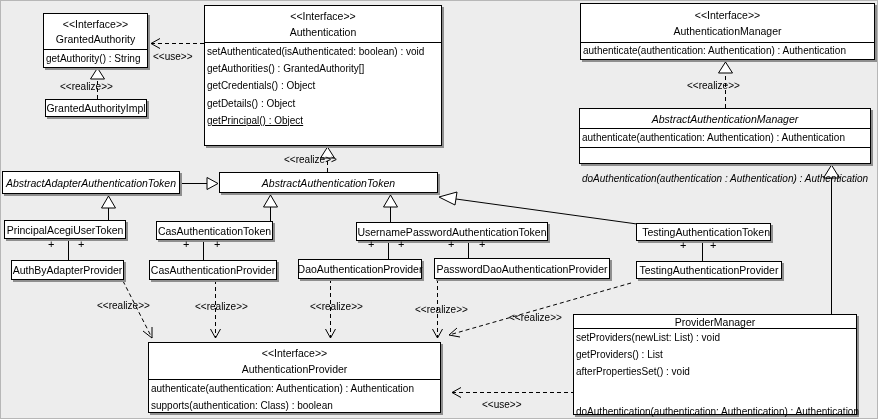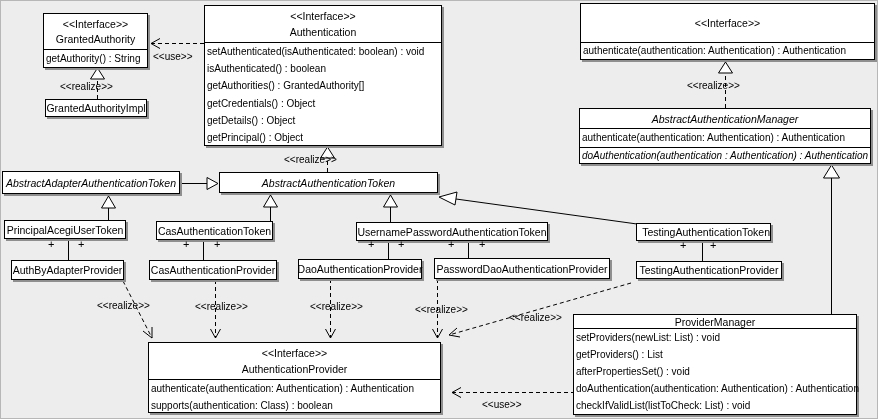--- a/index.html
+++ b/index.html
@@ -11,21 +11,21 @@
   svg.wires{position:absolute;left:0;top:0;z-index:0;}
   .cls{
     position:absolute;background:#fff;border:1px solid #000;
     box-shadow:2px 2px 0 #8f8f8f;z-index:1;box-sizing:border-box;
     font-size:10.5px;line-height:12px;
   }
   .cls.center{display:flex;align-items:center;justify-content:center;white-space:nowrap;}
   .hdr{border-bottom:1px solid #000;text-align:center;display:flex;flex-direction:column;justify-content:space-evenly;}
   .abstract{font-style:italic;}
   .mrow{display:flex;align-items:center;padding-left:2px;white-space:nowrap;overflow:hidden;font-size:10px;}
-  .mrow.bleed{overflow:visible;}
+  .mrow.bleed{overflow:visible;margin-top:23px;}
   .titlerow{text-align:center;border-bottom:1px solid #000;display:flex;align-items:center;justify-content:center;white-space:nowrap;}
   .edge-label{position:absolute;z-index:2;font-size:10px;white-space:nowrap;}
   .plus{position:absolute;z-index:2;font-size:11px;line-height:11px;}
 </style>
 </head>
 <body>
 
 <div class="canvas">
 
   <svg class="wires" width="878" height="419">
@@ -136,30 +136,30 @@
   <div class="cls center" style="left:45px;top:99px;width:102px;height:18px;">
     <span>GrantedAuthorityImpl</span>
   </div>
 
   <div class="cls" style="left:204px;top:5px;width:238px;height:141px;">
     <div class="hdr" style="height:36px;">
       <div>&lt;&lt;Interface&gt;&gt;</div>
       <div>Authentication</div>
     </div>
     <div class="mrow" style="height:17.3px;">setAuthenticated(isAuthenticated: boolean) : void</div>
-    <div class="mrow" style="height:17.3px;">isAuthenticated() : boolean</div>
     <div class="mrow" style="height:17.3px;">getAuthorities() : GrantedAuthority[]</div>
     <div class="mrow" style="height:17.3px;">getCredentials() : Object</div>
     <div class="mrow" style="height:17.3px;">getDetails() : Object</div>
-    <div class="mrow" style="height:17.3px;">getPrincipal() : Object</div>
+    <div class="mrow" style="height:17.3px;text-decoration:underline;">getPrincipal() : Object</div>
   </div>
 
   <div class="cls" style="left:580px;top:3px;width:295px;height:57px;">
     <div class="hdr" style="height:38px;">
       <div>&lt;&lt;Interface&gt;&gt;</div>
+      <div>AuthenticationManager</div>
     </div>
     <div class="mrow" style="height:16px;">authenticate(authentication: Authentication) : Authentication</div>
   </div>
 
   <div class="cls" style="left:579px;top:108px;width:292px;height:56px;">
     <div class="titlerow abstract" style="height:19px;">AbstractAuthenticationManager</div>
     <div class="mrow" style="height:18px;border-bottom:1px solid #000;">authenticate(authentication: Authentication) : Authentication</div>
     <div class="mrow bleed abstract" style="height:15px;">doAuthentication(authentication : Authentication) : Authentication</div>
   </div>
 

